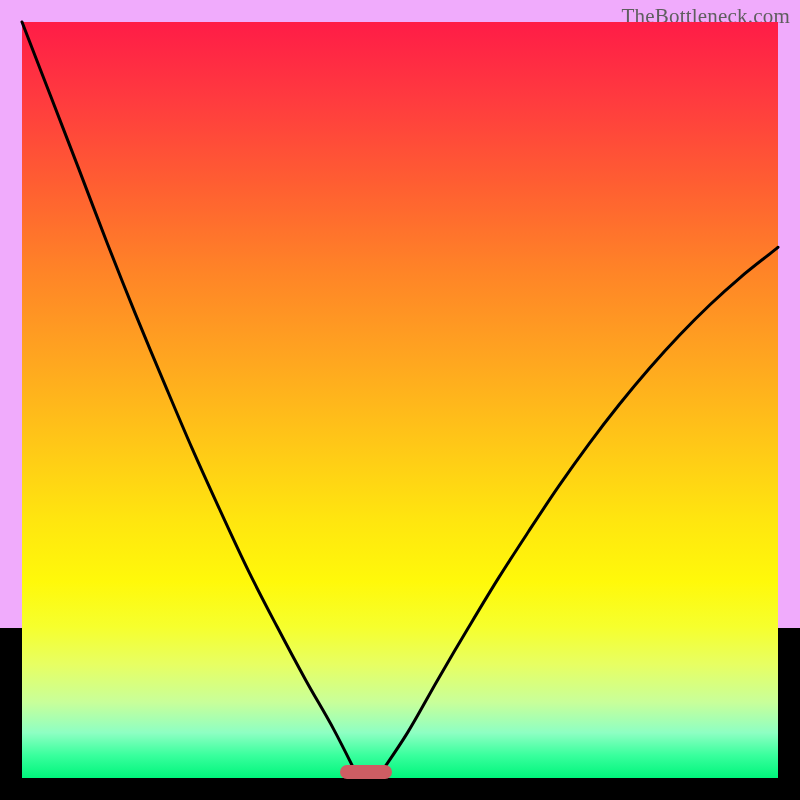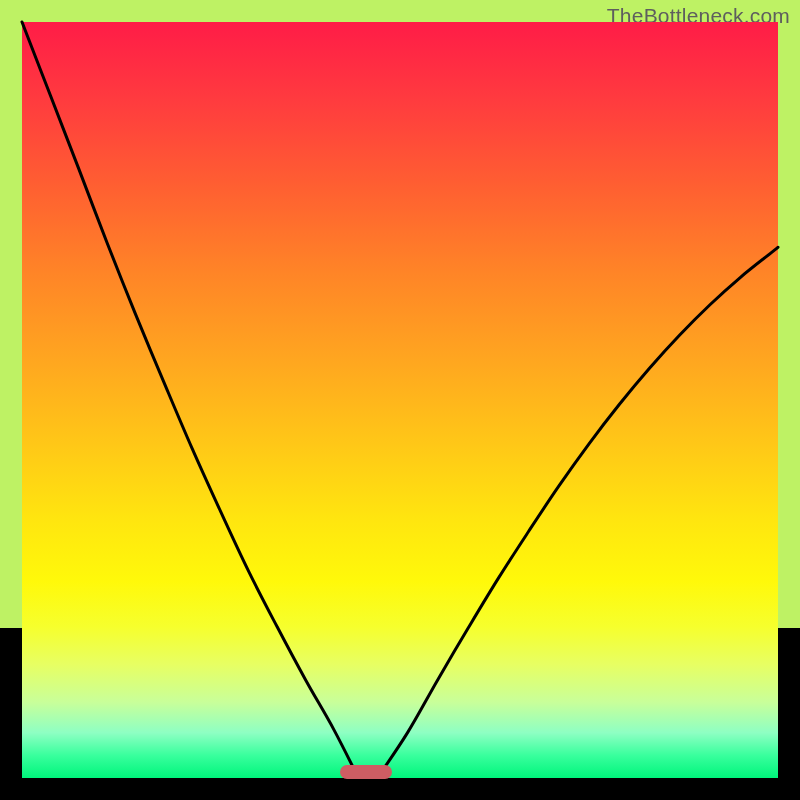--- a/index.html
+++ b/index.html
@@ -8,21 +8,22 @@
     width: 800px;
     height: 800px;
     overflow: hidden;
     background: #000;
     font-family: Arial, Helvetica, sans-serif;
   }
   .frame {
     position: relative;
     width: 800px;
     height: 628px;
-    background: #bef264;
+    background: #f0abfc;
+    font-family: Liberation Serif, serif;
   }
   .plot {
     position: absolute;
     left: 22px;
     top: 22px;
     width: 756px;
     height: 756px;
     background: linear-gradient(to bottom,
       #ff1c47 0%,
       #ff3a3f 10%,

